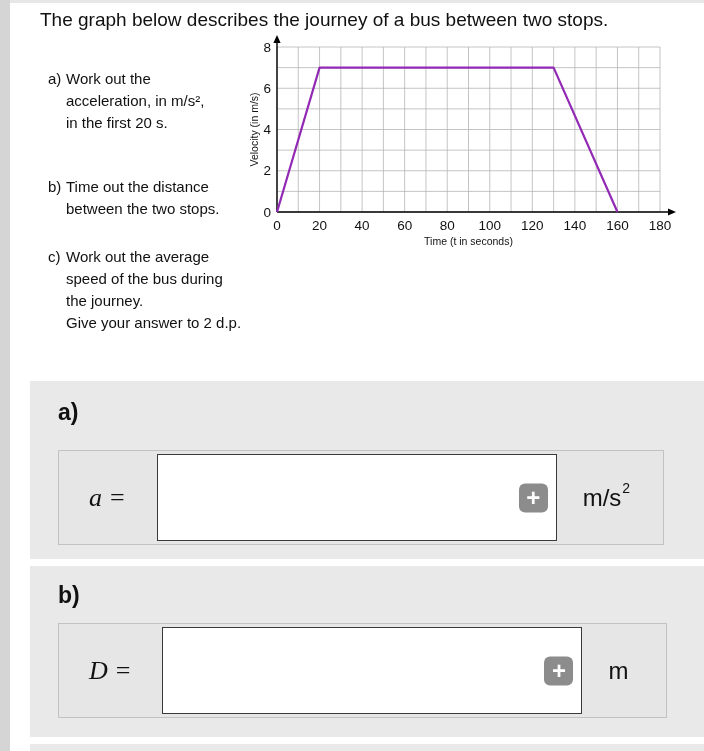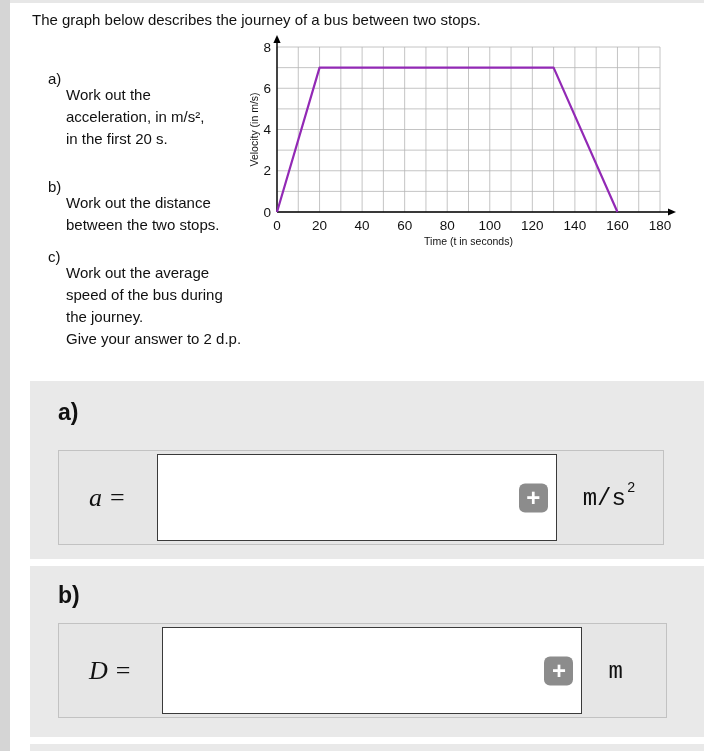--- a/index.html
+++ b/index.html
@@ -1,25 +1,25 @@
 <!DOCTYPE html>
 <html><head>
 <meta charset="utf-8">
 <style>
   html,body{margin:0;padding:0;background:#ffffff;}
   .page{position:relative;width:704px;height:751px;background:#ffffff;overflow:hidden;
         font-family:"Liberation Sans",sans-serif;color:#111;}
   .left-strip{position:absolute;left:0;top:0;width:10px;height:751px;background:#d5d5d5;}
   .top-strip{position:absolute;left:10px;top:0;width:694px;height:3px;background:#e7e7e7;}
 
-  .title{position:absolute;left:32px;top:10px;font-size:15px;line-height:20px;}
+  .title{position:absolute;left:40px;top:10px;font-size:19px;line-height:20px;}
 
   .qpart{position:absolute;display:flex;font-size:15px;line-height:22px;}
   .qpart .marker{width:18px;flex:none;}
-  .qpart .qtext{white-space:pre-line;margin-top:16px;}
+  .qpart .qtext{white-space:pre-line;}
   #qa{left:48px;top:68px;}
   #qb{left:48px;top:176px;}
   #qc{left:48px;top:246px;}
 
   .chart{position:absolute;left:250px;top:32px;width:430px;height:218px;}
 
   .panel{position:absolute;left:30px;width:674px;background:#e9e9e9;}
   #panel-a{top:381px;height:178px;}
   #panel-b{top:566px;height:171px;}
   .panel-label{margin:18px 0 0 28px;font-size:23px;font-weight:bold;line-height:27px;}
@@ -34,21 +34,21 @@
   .input-wrap{position:relative;margin-left:32px;width:400px;height:87px;background:#fff;
               border:1.5px solid #3a3a3a;box-sizing:border-box;}
   #panel-b .input-wrap{width:420px;}
   .answer-input{position:absolute;inset:0;width:100%;height:100%;border:none;outline:none;
                 background:transparent;font-size:24px;padding:0 48px 0 10px;box-sizing:border-box;
                 font-family:"Liberation Sans",sans-serif;}
   .plus-btn{position:absolute;right:8px;top:50%;transform:translateY(-50%);width:29px;height:29px;
             background:#8c8c8c;border:none;border-radius:6px;color:#fff;font-size:24px;
             font-weight:bold;line-height:1;display:flex;align-items:center;justify-content:center;
             cursor:pointer;padding:0;font-family:"Liberation Sans",sans-serif;}
-  .unit{font-family:Liberation Mono, monospace;font-size:24px;margin-left:26px;white-space:nowrap;}
+  .unit{font-family:Liberation Sans, sans-serif;font-size:24px;margin-left:26px;white-space:nowrap;}
   .unit sup{font-size:14px;position:relative;top:-4px;left:1px;}
 
   .bottom-strip{position:absolute;left:30px;top:744px;width:674px;height:7px;background:#e9e9e9;}
 </style>
 </head>
 <body>
 
 <div class="page">
   <div class="left-strip"></div>
   <div class="top-strip"></div>
@@ -56,21 +56,21 @@
   <div class="title">The graph below describes the journey of a bus between two stops.</div>
 
   <div class="qpart" id="qa">
     <span class="marker">a)</span>
     <span class="qtext">Work out the
 acceleration, in m/s²,
 in the first 20 s.</span>
   </div>
   <div class="qpart" id="qb">
     <span class="marker">b)</span>
-    <span class="qtext">Work out the distance
+    <span class="qtext">Time out the distance
 between the two stops.</span>
   </div>
   <div class="qpart" id="qc">
     <span class="marker">c)</span>
     <span class="qtext">Work out the average
 speed of the bus during
 the journey.
 Give your answer to 2 d.p.</span>
   </div>
 

